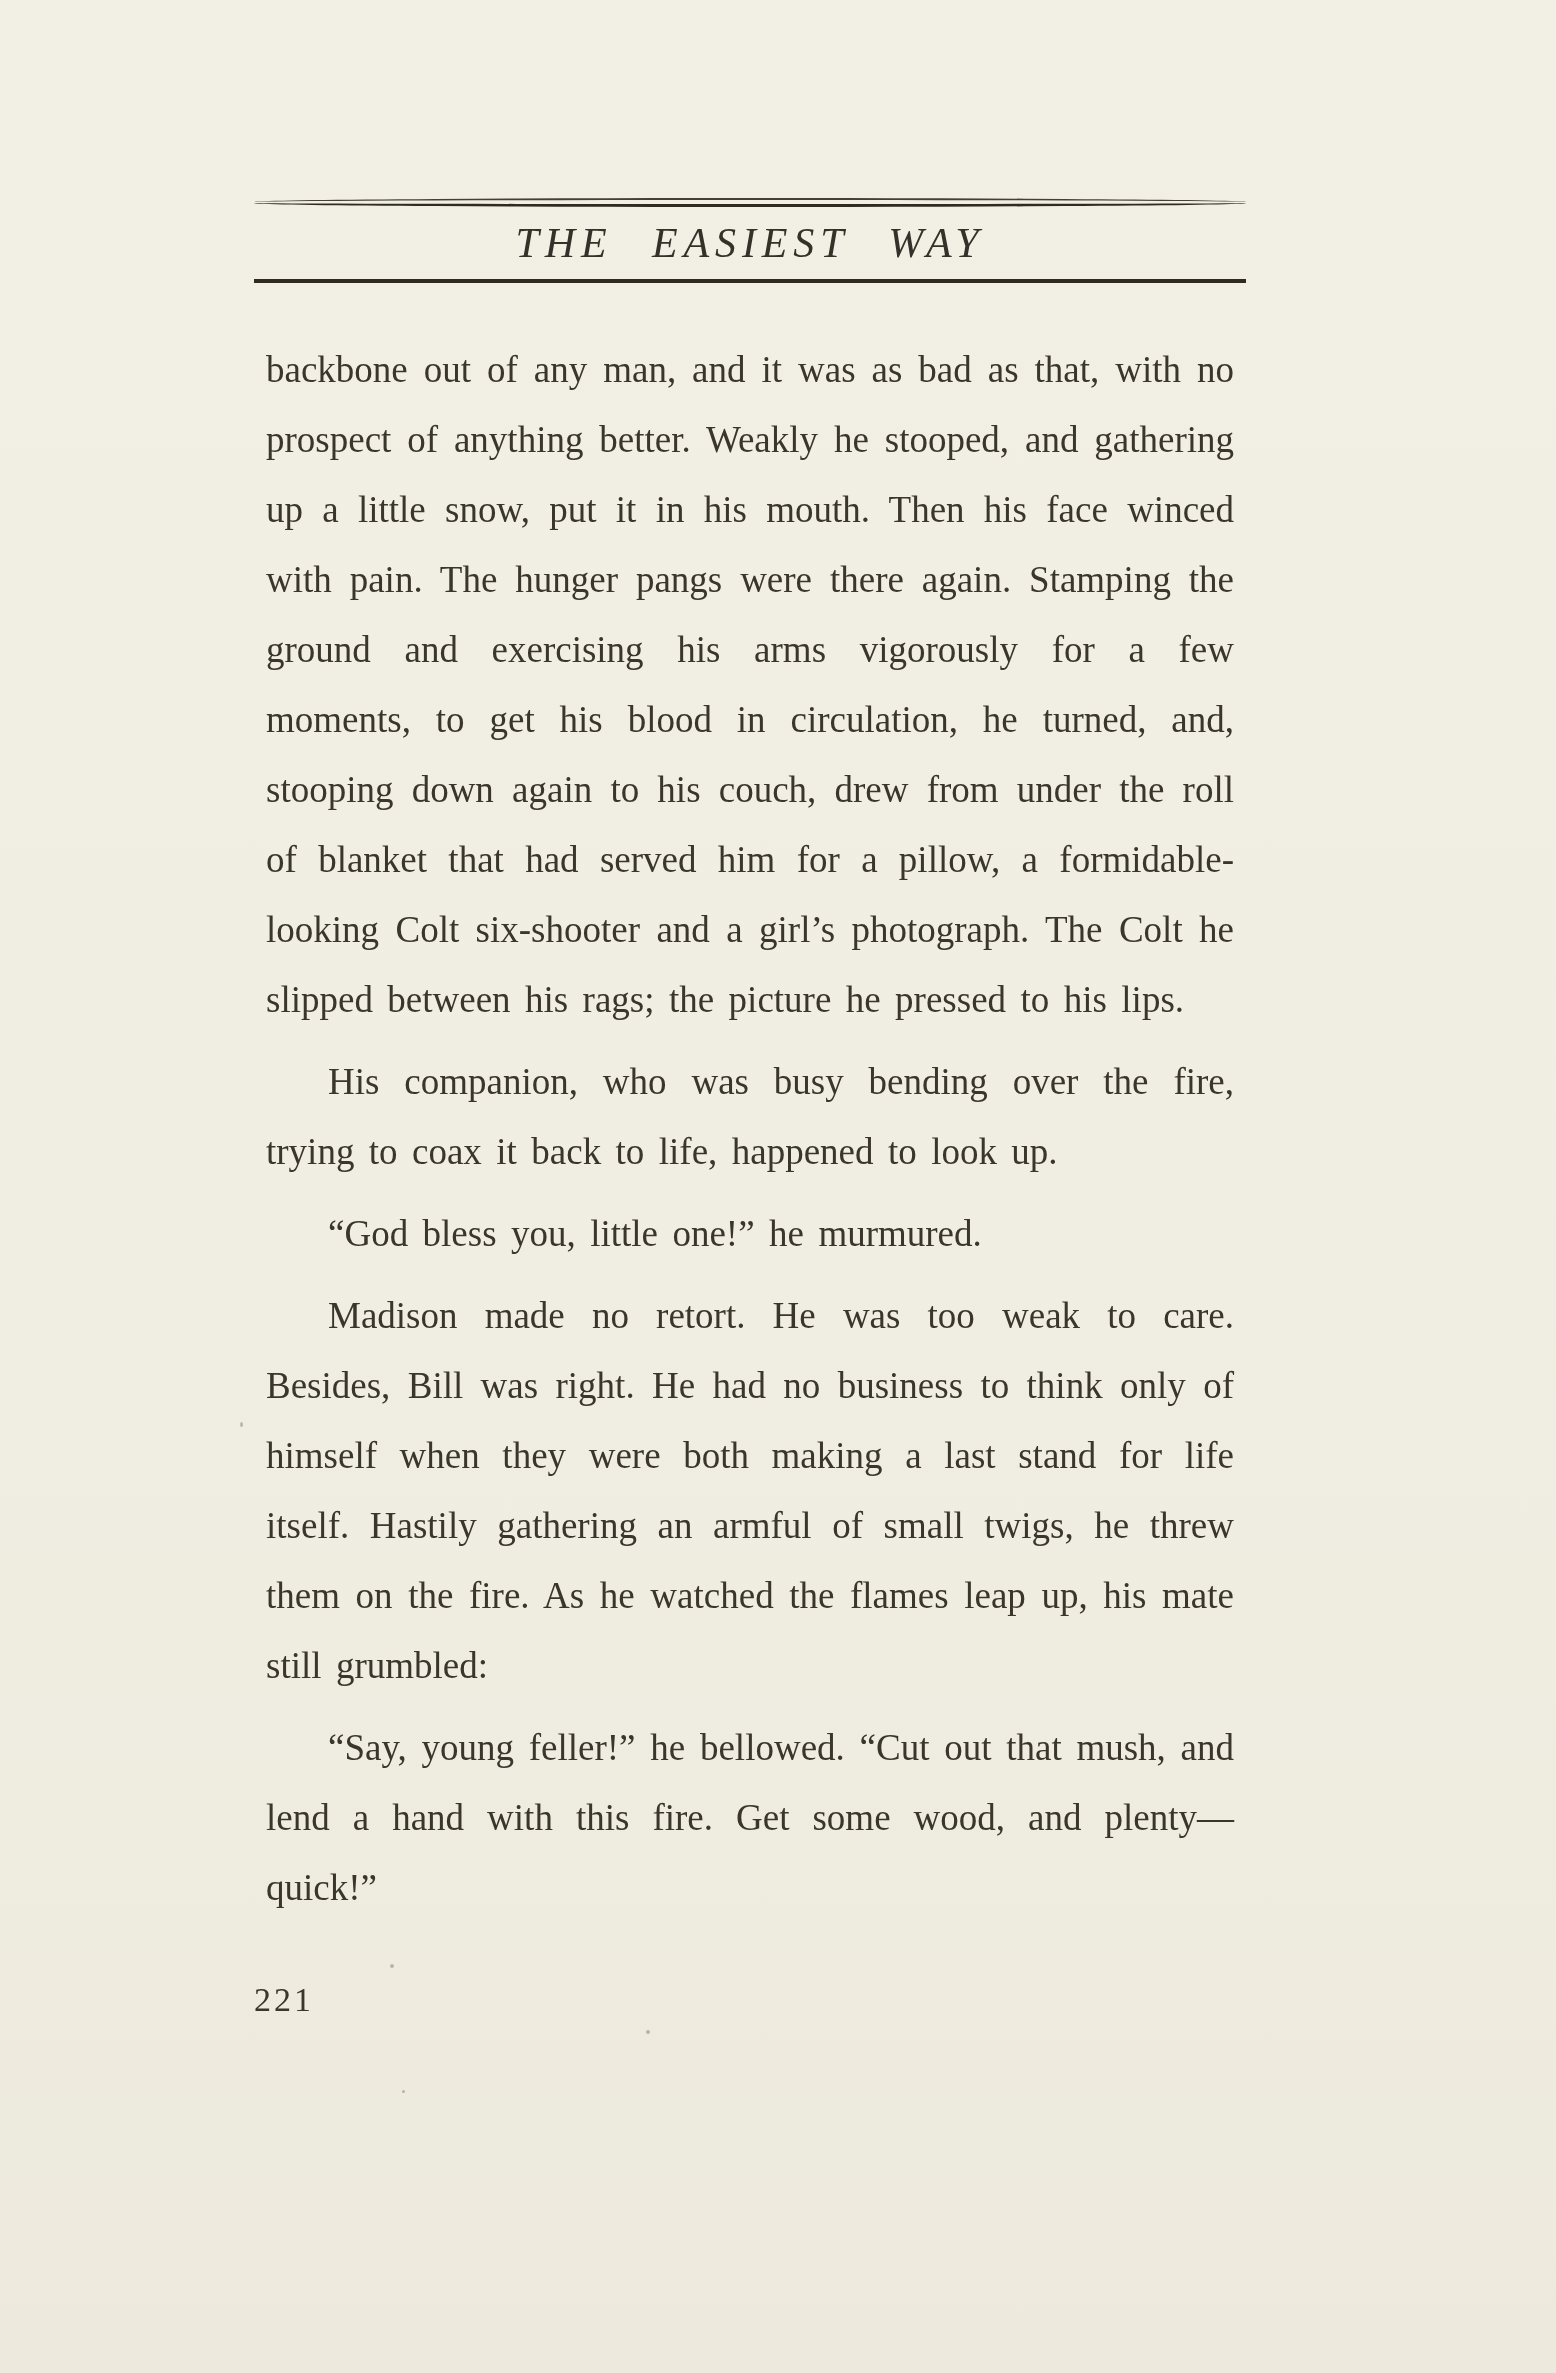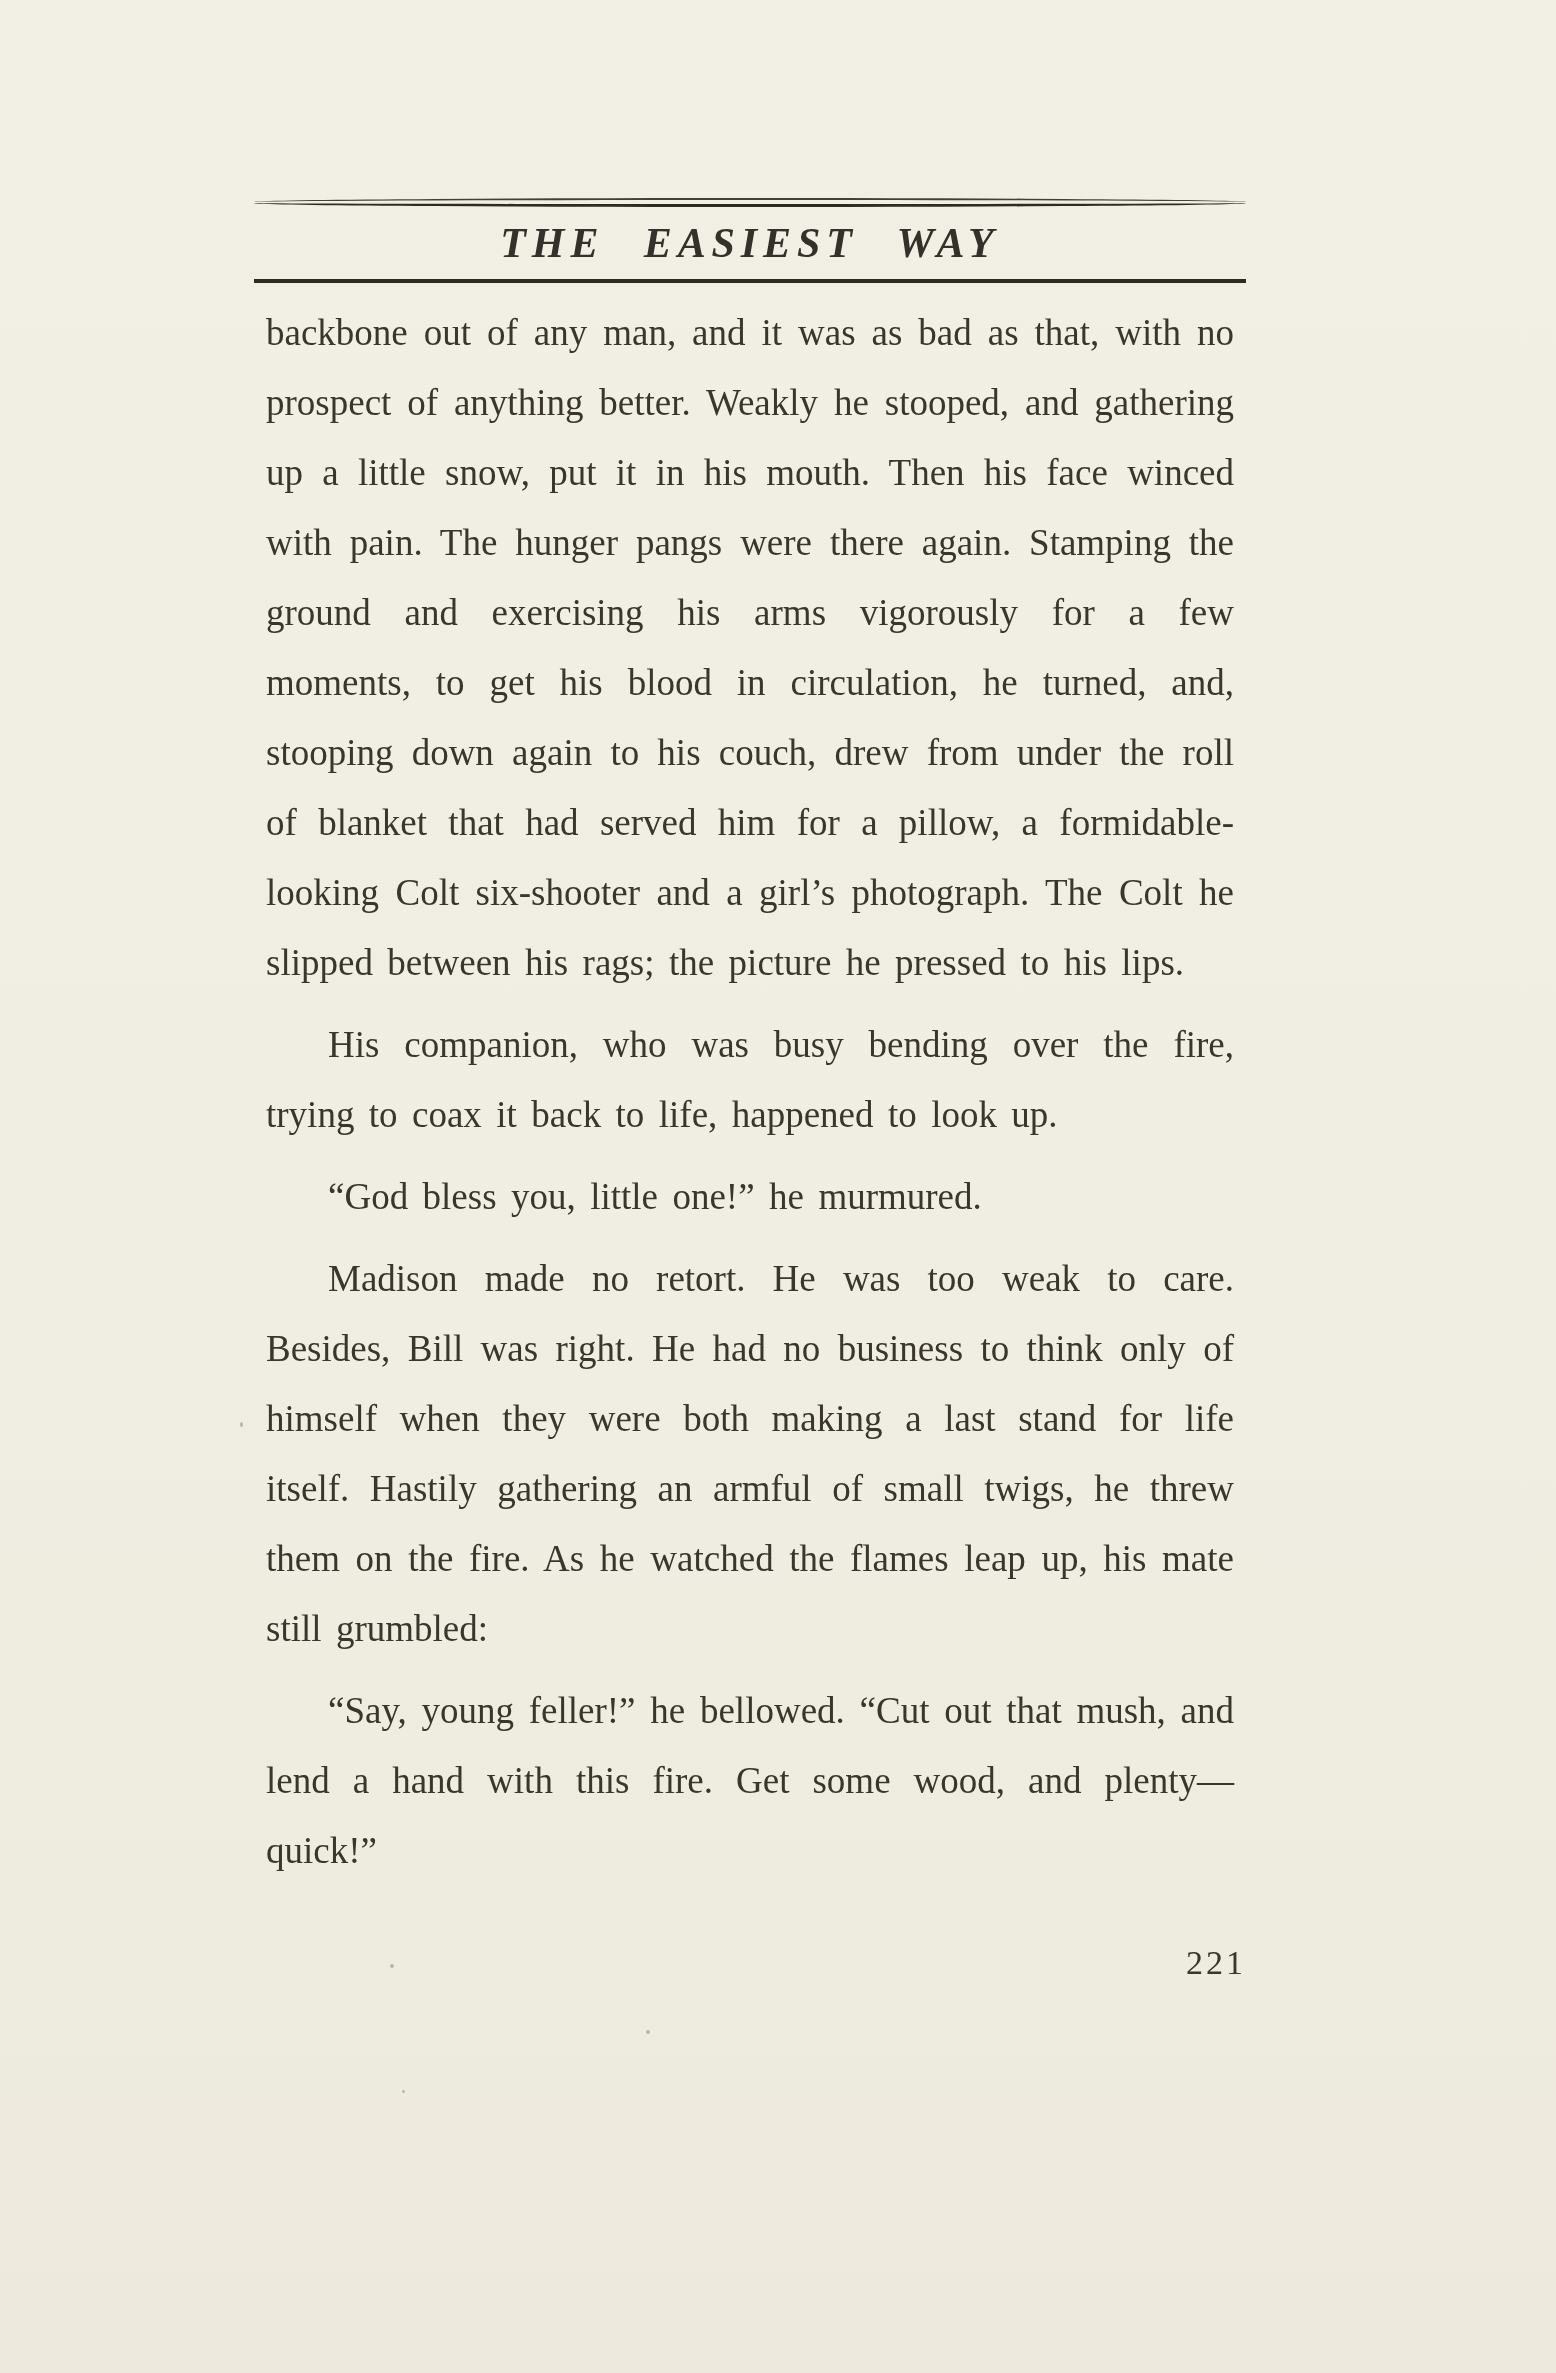--- a/index.html
+++ b/index.html
@@ -18,22 +18,21 @@
     color: #393528;
     overflow: hidden;
   }
   .content {
     width: 992px;
     margin-left: 254px;
     padding-top: 198px;
   }
   .header {
     border-bottom: 4px solid #2f2b22;
-    margin-bottom: 15px;
-    font-weight: bold;
+    margin-bottom: 52px;
   }
   .rule-top {
     height: 4px;
     border-top: 2px solid #444033;
     border-bottom: 3px solid #2f2b22;
     border-radius: 50% / 4px;
   }
   .header-title {
     text-align: center;
     font-style: italic;
@@ -48,21 +47,21 @@
     font-size: 37px;
     line-height: 70px;
     text-align: justify;
     word-spacing: 0.14em;
     color: #3a362b;
   }
   .body-text p.indent {
     text-indent: 62px;
   }
   .page-number {
-    text-align: right;
+    text-align: left;
     margin-top: 58px;
     font-size: 34px;
     letter-spacing: 3px;
     color: #3a362b;
   }
   
   .speck {
     position: absolute;
     background: #8d897c;
     border-radius: 50%;

